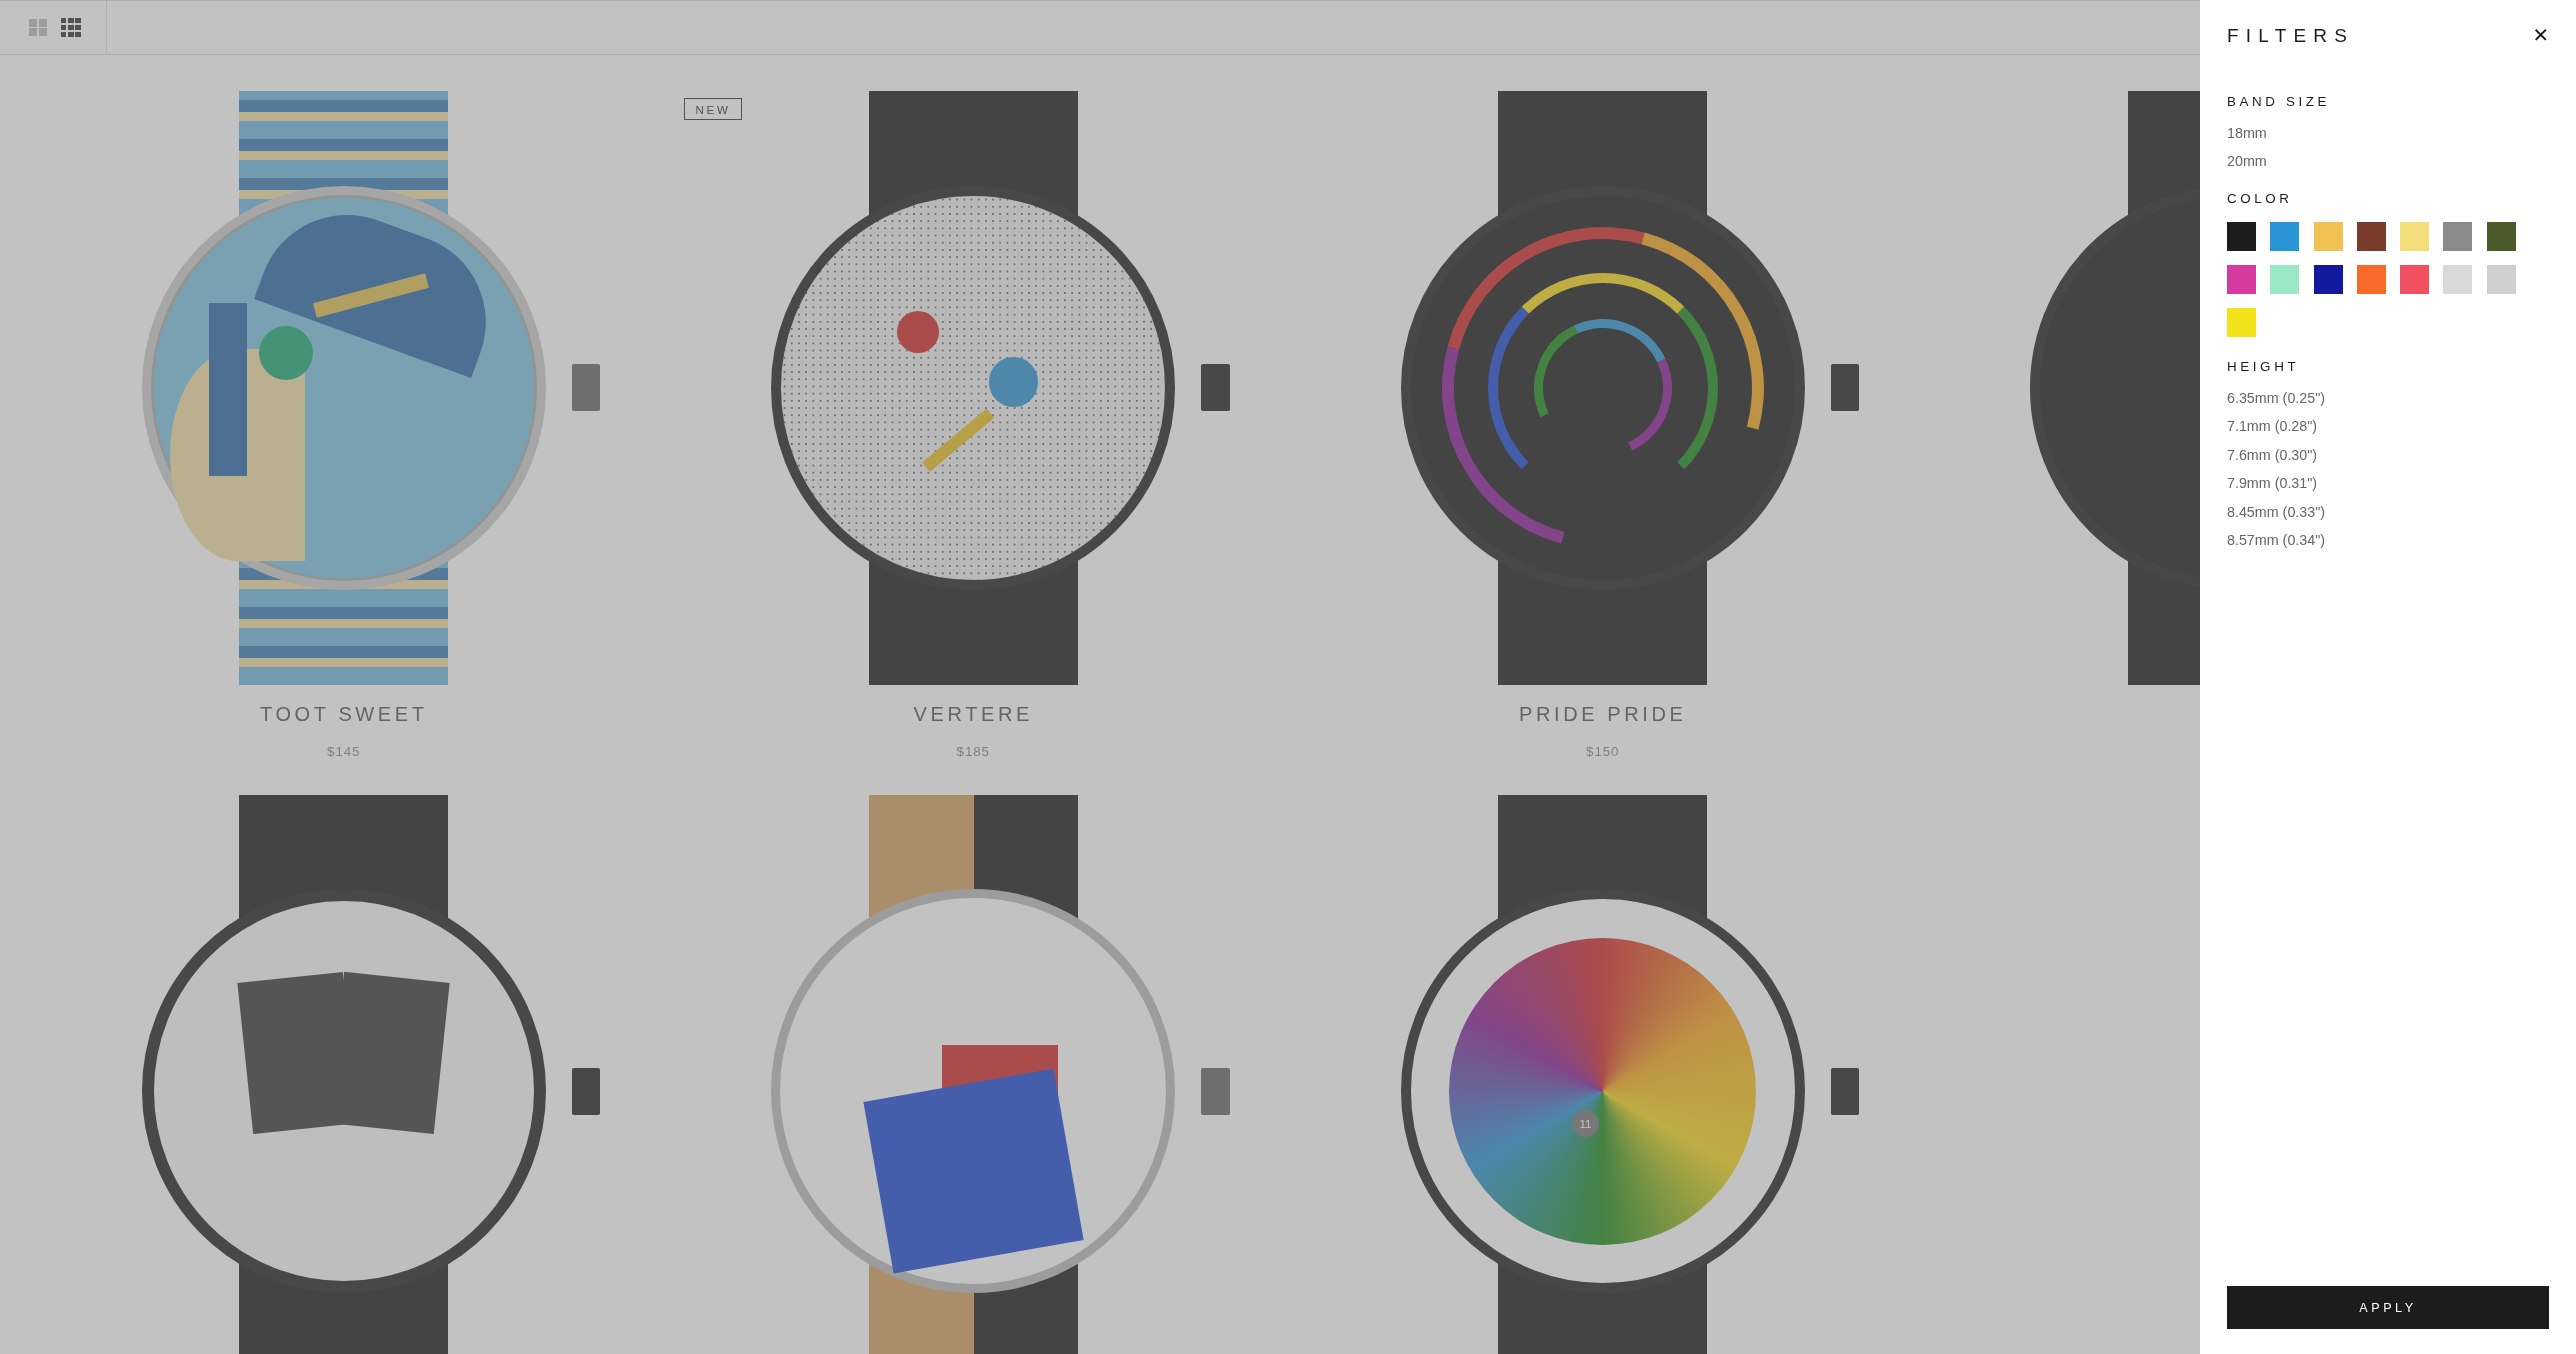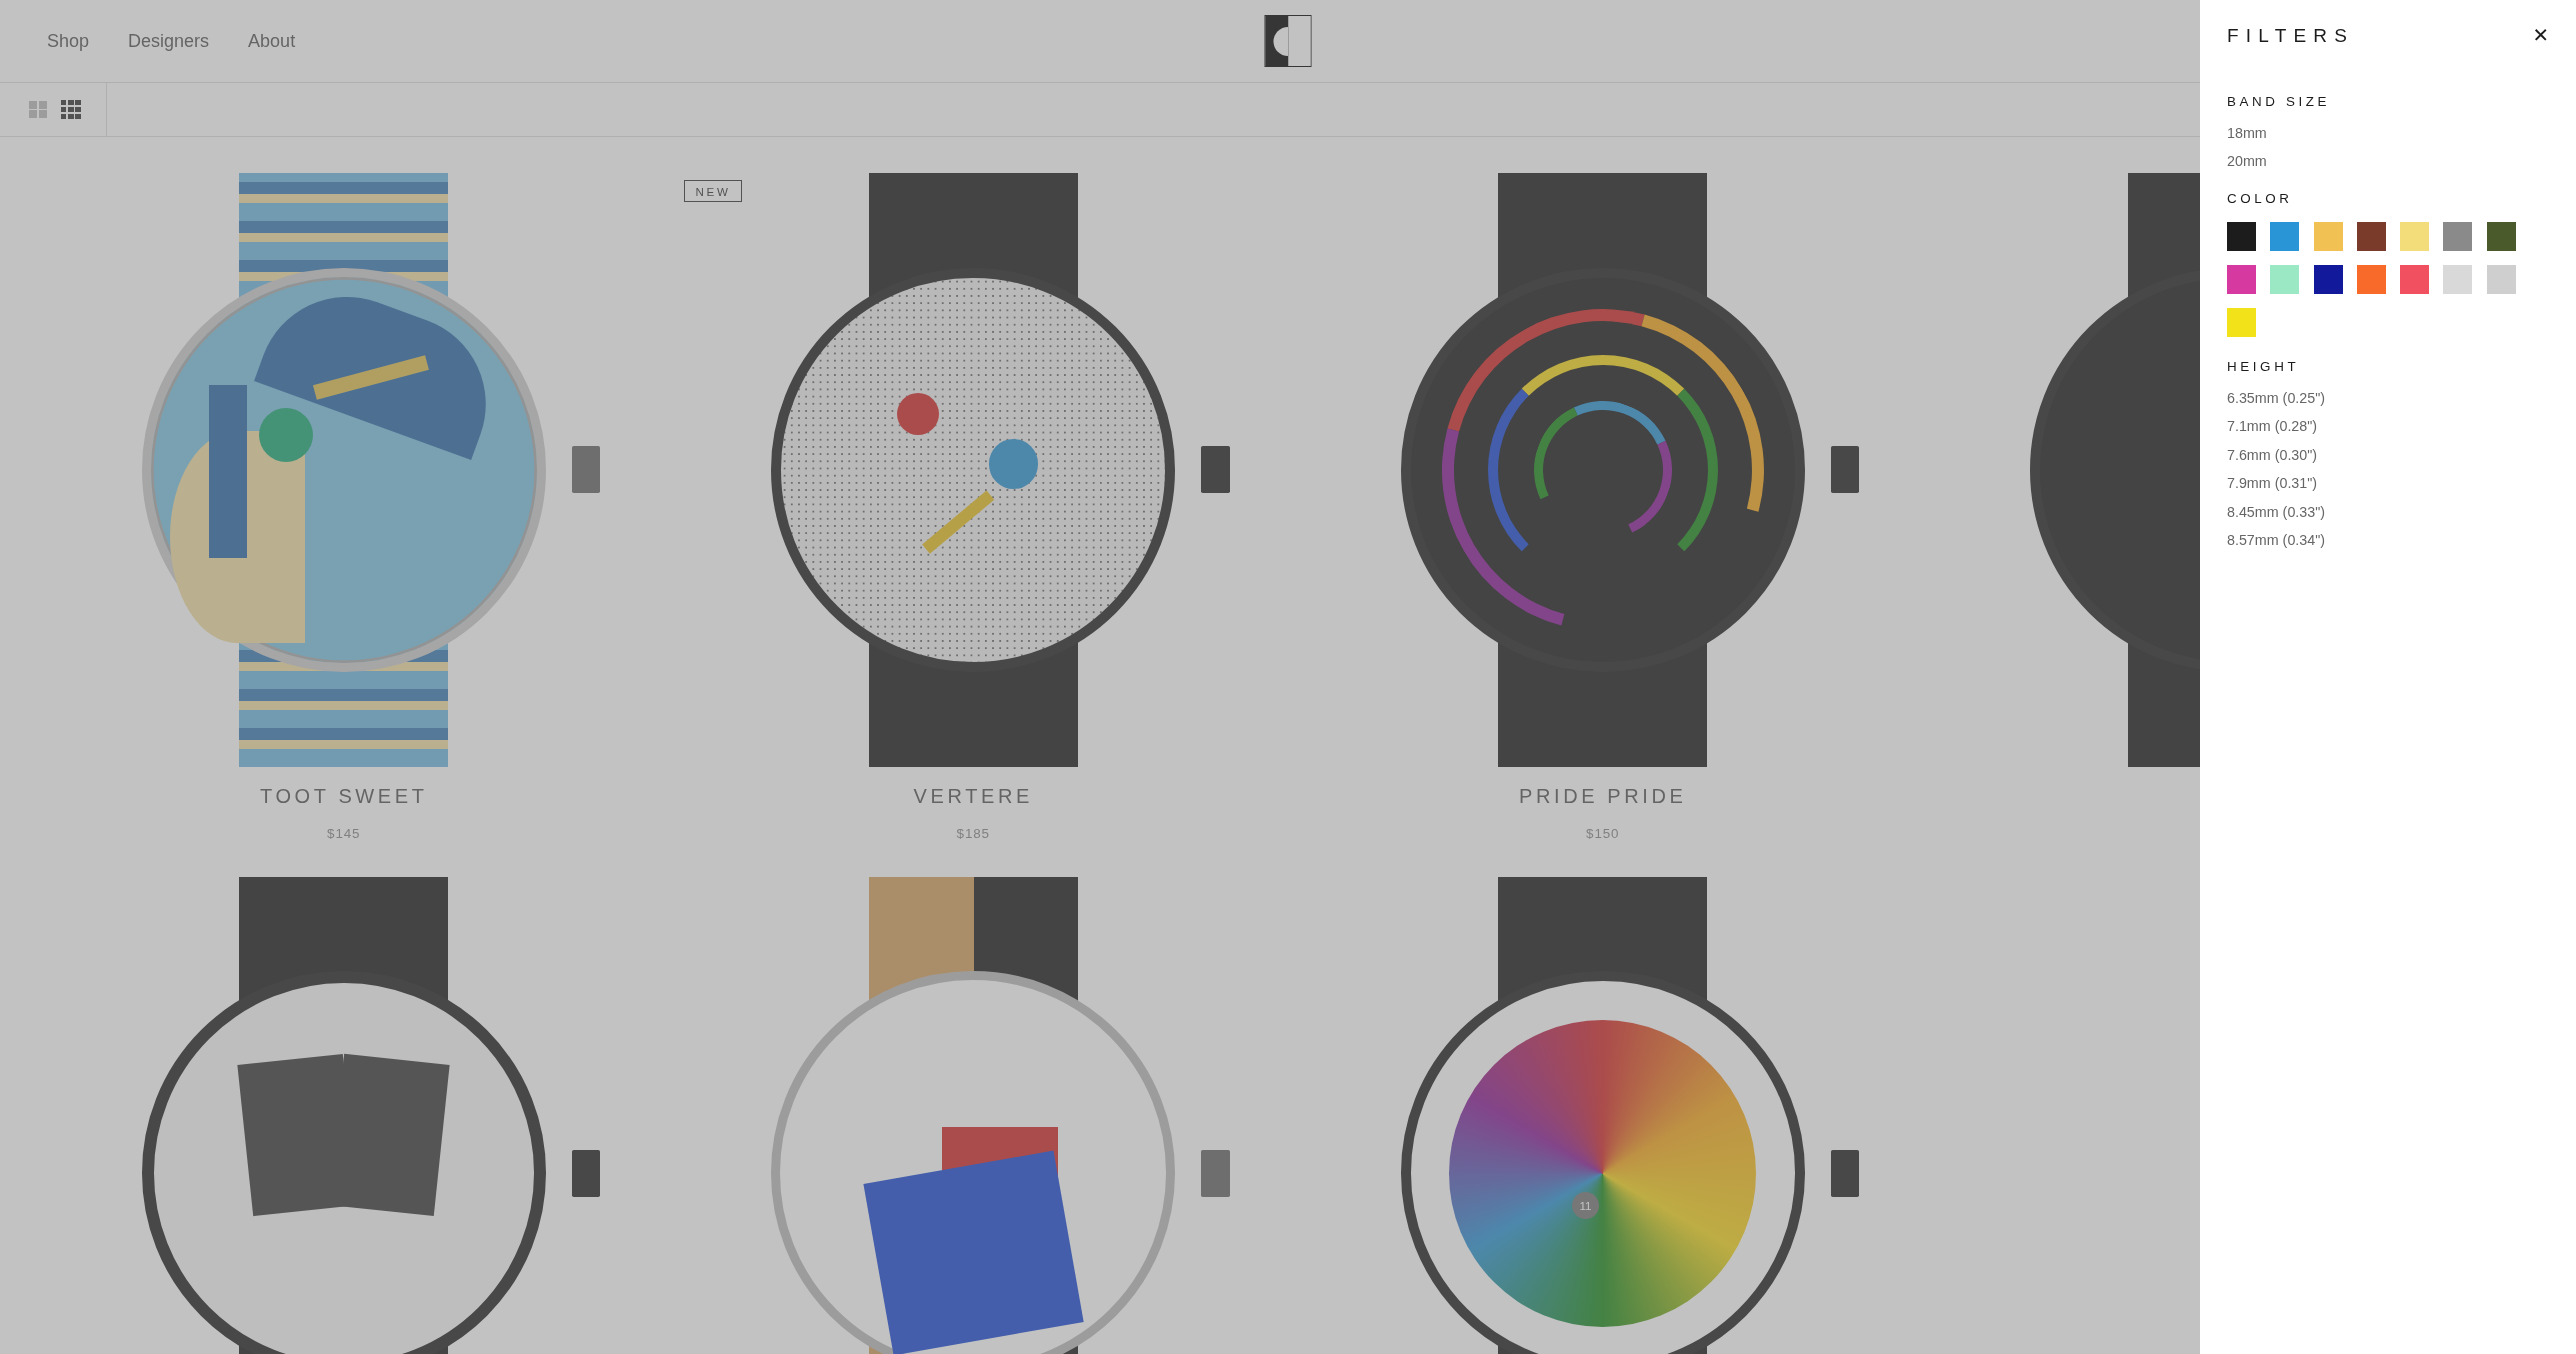--- a/index.html
+++ b/index.html
@@ -88,35 +88,20 @@
   .swatch { width: 29px; height: 29px; cursor: pointer; }
   .filter-footer { padding: 18px 27px 25px 27px; }
   .apply-btn { width: 100%; height: 43px; background: #1c1c1c; color: #fff; border: none; font-size: 12.5px; letter-spacing: 3.6px; cursor: pointer; }
 
 </style>
 </head>
 <body>
 
 <div class="page-wrap">
 
-  <header class="header">
-    <nav class="nav-links">
-      <a class="nav-link">Shop</a>
-      <a class="nav-link">Designers</a>
-      <a class="nav-link">About</a>
-    </nav>
-    <div class="logo-holder">
-      <div class="logo-box">
-        <div class="logo-half-l">
-            <div class="logo-circle"></div>
-          </div>
-        <div class="logo-half-r"></div>
-      </div>
-    </div>
-  </header>
 
   <div class="toolbar">
     <div class="grid-toggle">
       <div class="large-grid-icon">
         <span></span>
           <span></span>
           <span></span>
           <span></span>
       </div>
       <div class="small-grid-icon">
@@ -268,16 +253,19 @@
         </div>
 
       <div class="filter-section-title">HEIGHT</div>
       <div class="filter-option">6.35mm (0.25")</div>
       <div class="filter-option">7.1mm (0.28")</div>
       <div class="filter-option">7.6mm (0.30")</div>
       <div class="filter-option">7.9mm (0.31")</div>
       <div class="filter-option">8.45mm (0.33")</div>
       <div class="filter-option">8.57mm (0.34")</div>
     </div>
+    <div class="filter-footer">
+      <button class="apply-btn">APPLY</button>
+    </div>
   </aside>
 
 </div>
 
 
 </body></html>

